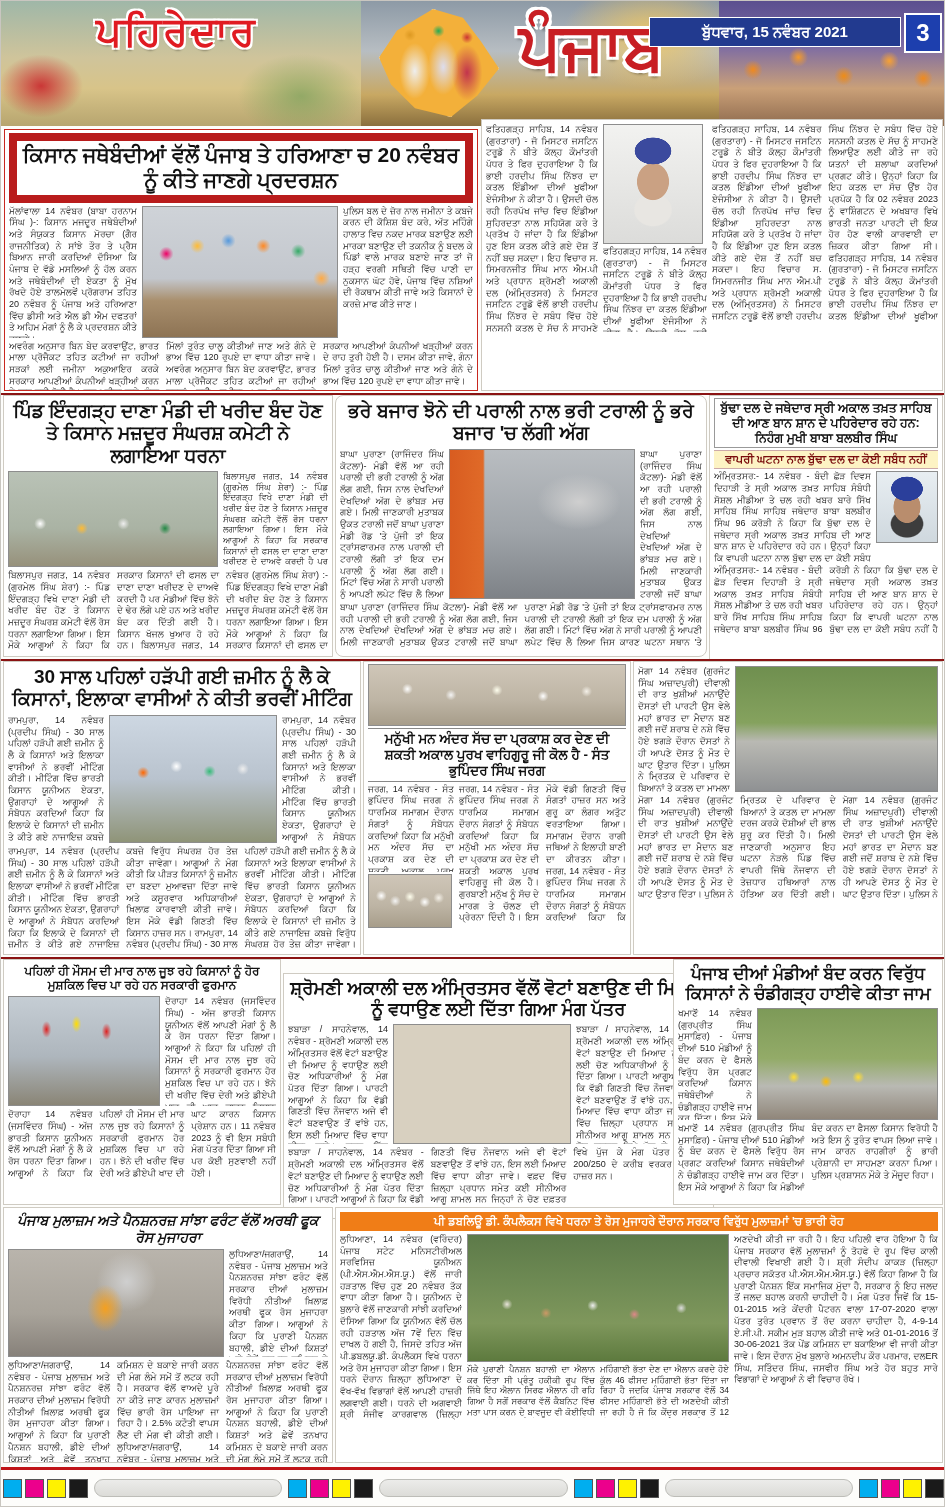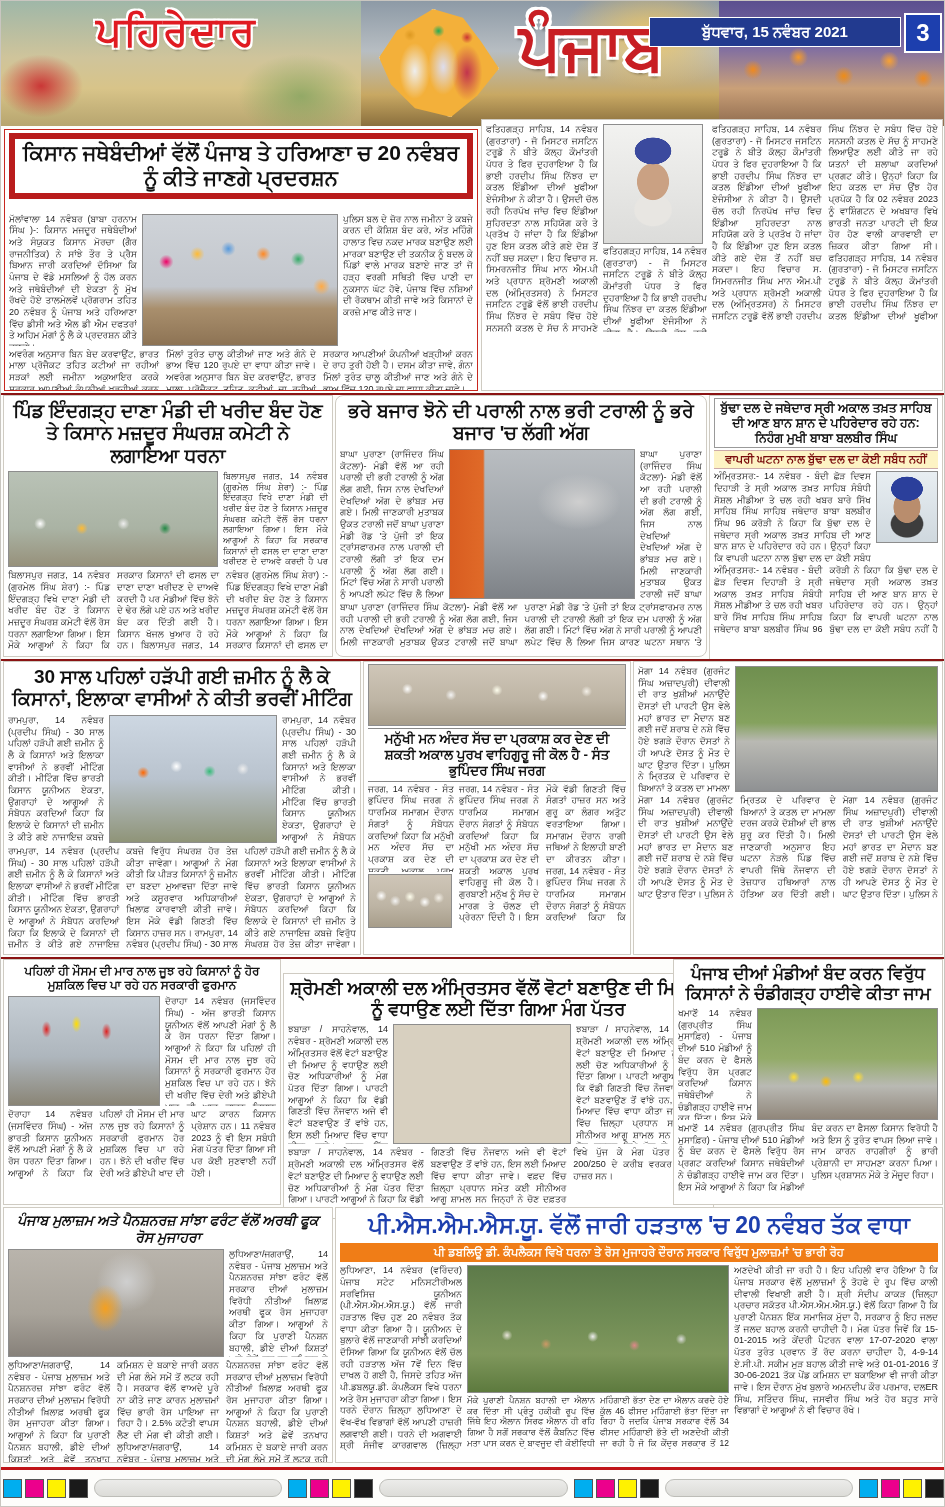--- a/index.html
+++ b/index.html
@@ -46,21 +46,21 @@
       radial-gradient(16px 16px at 90% 62%, #f08a1d, transparent 60%),
       linear-gradient(180deg,#5b4f8f 0%, #7a6aa5 35%, #caa078 70%, #8f6b4e 100%);
   }
   #date-bar { position:absolute; left:648px; top:16px; width:252px; height:30px; background:#223a8f; color:#fff;
     font-size:15px; font-weight:bold; display:flex; align-items:center; justify-content:center; border:1px solid #fff; }
   #page-num { position:absolute; left:903px; top:12px; width:38px; height:40px; background:#1d3fae; color:#fff;
     border:2px solid #fff; font-size:24px; font-weight:bold; display:flex; align-items:center; justify-content:center; }
   
   .article { position:absolute; background:#fff; border:1px solid #cfcbc2; overflow:hidden; padding:2px 4px; }
   .hl { text-align:center; font-weight:bold; color:#111; line-height:1.18; padding:2px 2px; }
-  .hl-box { border:6px solid #b91c1c; margin:1px 0 15px; }
+  .hl-box { border:8px solid #b91c1c; margin:1px 0 3px; }
   .rule { border-top:2px solid #8a1313; margin:1px 0; }
   .body-txt { font-size:9px; line-height:1.3; text-align:justify; color:#1c1c1c; overflow:hidden; }
   .cols-3 { column-count:3; column-gap:7px; }
   .cols-2 { column-count:2; column-gap:7px; }
   .row { display:flex; gap:5px; }
   .photo { border:1px solid #8d8d8d; flex:none; position:relative; }
   .cap { font-size:8.5px; line-height:1.25; color:#222; text-align:justify; overflow:hidden; }
   .subhead-y { background:#fdf3c4; color:#7a0c0c; font-weight:bold; text-align:center; font-size:11.5px; padding:2px; border-top:1px solid #caa; border-bottom:1px solid #caa; margin:2px 0; }
   .orange-bar { background:#f07d17; color:#fff; font-weight:bold; text-align:center; font-size:11.5px; padding:3px 2px; margin:2px 0 3px; }
   .blue-hl { color:#1d3fae; }
@@ -279,21 +279,20 @@
   <div class="article" style="left:2px;top:1206px;width:330px;height:256px;">
     <div class="hl" style="font-size:14px;font-style:italic;">ਪੰਜਾਬ ਮੁਲਾਜ਼ਮ ਅਤੇ ਪੈਨਸ਼ਨਰਜ਼ ਸਾਂਝਾ ਫਰੰਟ ਵੱਲੋਂ ਅਰਥੀ ਫੂਕ ਰੋਸ ਮੁਜਾਹਰਾ</div>
     <div class="row" style="margin-top:2px;">
       <div class="photo ph-effigy" style="width:216px;height:108px;"></div>
       <div class="body-txt" style="flex:1;height:108px;">ਲੁਧਿਆਣਾ/ਜਗਰਾਉਂ, 14 ਨਵੰਬਰ - ਪੰਜਾਬ ਮੁਲਾਜ਼ਮ ਅਤੇ ਪੈਨਸ਼ਨਰਜ਼ ਸਾਂਝਾ ਫਰੰਟ ਵੱਲੋਂ ਸਰਕਾਰ ਦੀਆਂ ਮੁਲਾਜ਼ਮ ਵਿਰੋਧੀ ਨੀਤੀਆਂ ਖ਼ਿਲਾਫ਼ ਅਰਥੀ ਫੂਕ ਰੋਸ ਮੁਜਾਹਰਾ ਕੀਤਾ ਗਿਆ। ਆਗੂਆਂ ਨੇ ਕਿਹਾ ਕਿ ਪੁਰਾਣੀ ਪੈਨਸ਼ਨ ਬਹਾਲੀ, ਡੀਏ ਦੀਆਂ ਕਿਸ਼ਤਾਂ ਅਤੇ ਛੇਵੇਂ ਤਨਖਾਹ ਕਮਿਸ਼ਨ ਦੇ ਬਕਾਏ ਜਾਰੀ ਕਰਨ ਦੀ ਮੰਗ ਲੰਮੇ ਸਮੇਂ ਤੋਂ ਲਟਕ ਰਹੀ ਹੈ। ਸਰਕਾਰ ਵੱਲੋਂ ਵਾਅਦੇ ਪੂਰੇ ਨਾ ਕੀਤੇ ਜਾਣ ਕਾਰਨ ਮੁਲਾਜ਼ਮਾਂ ਵਿੱਚ ਭਾਰੀ ਰੋਸ ਪਾਇਆ ਜਾ ਰਿਹਾ ਹੈ। 2.5% ਕਟੌਤੀ ਵਾਪਸ ਲੈਣ ਦੀ ਮੰਗ ਵੀ ਕੀਤੀ ਗਈ।</div>
     </div>
     <div class="body-txt cols-3" style="height:112px;margin-top:3px;">ਲੁਧਿਆਣਾ/ਜਗਰਾਉਂ, 14 ਨਵੰਬਰ - ਪੰਜਾਬ ਮੁਲਾਜ਼ਮ ਅਤੇ ਪੈਨਸ਼ਨਰਜ਼ ਸਾਂਝਾ ਫਰੰਟ ਵੱਲੋਂ ਸਰਕਾਰ ਦੀਆਂ ਮੁਲਾਜ਼ਮ ਵਿਰੋਧੀ ਨੀਤੀਆਂ ਖ਼ਿਲਾਫ਼ ਅਰਥੀ ਫੂਕ ਰੋਸ ਮੁਜਾਹਰਾ ਕੀਤਾ ਗਿਆ। ਆਗੂਆਂ ਨੇ ਕਿਹਾ ਕਿ ਪੁਰਾਣੀ ਪੈਨਸ਼ਨ ਬਹਾਲੀ, ਡੀਏ ਦੀਆਂ ਕਿਸ਼ਤਾਂ ਅਤੇ ਛੇਵੇਂ ਤਨਖਾਹ ਕਮਿਸ਼ਨ ਦੇ ਬਕਾਏ ਜਾਰੀ ਕਰਨ ਦੀ ਮੰਗ ਲੰਮੇ ਸਮੇਂ ਤੋਂ ਲਟਕ ਰਹੀ ਹੈ। ਸਰਕਾਰ ਵੱਲੋਂ ਵਾਅਦੇ ਪੂਰੇ ਨਾ ਕੀਤੇ ਜਾਣ ਕਾਰਨ ਮੁਲਾਜ਼ਮਾਂ ਵਿੱਚ ਭਾਰੀ ਰੋਸ ਪਾਇਆ ਜਾ ਰਿਹਾ ਹੈ। 2.5% ਕਟੌਤੀ ਵਾਪਸ ਲੈਣ ਦੀ ਮੰਗ ਵੀ ਕੀਤੀ ਗਈ। ਲੁਧਿਆਣਾ/ਜਗਰਾਉਂ, 14 ਨਵੰਬਰ - ਪੰਜਾਬ ਮੁਲਾਜ਼ਮ ਅਤੇ ਪੈਨਸ਼ਨਰਜ਼ ਸਾਂਝਾ ਫਰੰਟ ਵੱਲੋਂ ਸਰਕਾਰ ਦੀਆਂ ਮੁਲਾਜ਼ਮ ਵਿਰੋਧੀ ਨੀਤੀਆਂ ਖ਼ਿਲਾਫ਼ ਅਰਥੀ ਫੂਕ ਰੋਸ ਮੁਜਾਹਰਾ ਕੀਤਾ ਗਿਆ। ਆਗੂਆਂ ਨੇ ਕਿਹਾ ਕਿ ਪੁਰਾਣੀ ਪੈਨਸ਼ਨ ਬਹਾਲੀ, ਡੀਏ ਦੀਆਂ ਕਿਸ਼ਤਾਂ ਅਤੇ ਛੇਵੇਂ ਤਨਖਾਹ ਕਮਿਸ਼ਨ ਦੇ ਬਕਾਏ ਜਾਰੀ ਕਰਨ ਦੀ ਮੰਗ ਲੰਮੇ ਸਮੇਂ ਤੋਂ ਲਟਕ ਰਹੀ ਹੈ। ਸਰਕਾਰ ਵੱਲੋਂ ਵਾਅਦੇ ਪੂਰੇ ਨਾ ਕੀਤੇ ਜਾਣ ਕਾਰਨ ਮੁਲਾਜ਼ਮਾਂ ਵਿੱਚ ਭਾਰੀ ਰੋਸ ਪਾਇਆ ਜਾ ਰਿਹਾ ਹੈ। 2.5% ਕਟੌਤੀ ਵਾਪਸ ਲੈਣ ਦੀ ਮੰਗ ਵੀ ਕੀਤੀ ਗਈ।</div>
   </div>
 
   <div class="article" style="left:334px;top:1206px;width:608px;height:256px;">
-    <div class="hl blue-hl" style="font-size:23px;">ਪੀ.ਐਸ.ਐਮ.ਐਸ.ਯੂ. ਵੱਲੋਂ ਜਾਰੀ ਹੜਤਾਲ 'ਚ 20 ਨਵੰਬਰ ਤੱਕ ਵਾਧਾ</div>
     <div class="orange-bar">ਪੀ ਡਬਲਿਊ ਡੀ. ਕੰਪਲੈਕਸ ਵਿਖੇ ਧਰਨਾ ਤੇ ਰੋਸ ਮੁਜਾਹਰੇ ਦੌਰਾਨ ਸਰਕਾਰ ਵਿਰੁੱਧ ਮੁਲਾਜ਼ਮਾਂ 'ਚ ਭਾਰੀ ਰੋਹ</div>
     <div class="row">
       <div class="body-txt" style="width:122px;height:186px;">ਲੁਧਿਆਣਾ, 14 ਨਵੰਬਰ (ਵਰਿੰਦਰ) ਪੰਜਾਬ ਸਟੇਟ ਮਨਿਸਟੀਰੀਅਲ ਸਰਵਿਸਿਜ਼ ਯੂਨੀਅਨ (ਪੀ.ਐਸ.ਐਮ.ਐਸ.ਯੂ.) ਵੱਲੋਂ ਜਾਰੀ ਹੜਤਾਲ ਵਿੱਚ ਹੁਣ 20 ਨਵੰਬਰ ਤੱਕ ਵਾਧਾ ਕੀਤਾ ਗਿਆ ਹੈ। ਯੂਨੀਅਨ ਦੇ ਬੁਲਾਰੇ ਵੱਲੋਂ ਜਾਣਕਾਰੀ ਸਾਂਝੀ ਕਰਦਿਆਂ ਦੱਸਿਆ ਗਿਆ ਕਿ ਯੂਨੀਅਨ ਵੱਲੋਂ ਚੱਲ ਰਹੀ ਹੜਤਾਲ ਅੱਜ 7ਵੇਂ ਦਿਨ ਵਿੱਚ ਦਾਖਲ ਹੋ ਗਈ ਹੈ, ਜਿਸਦੇ ਤਹਿਤ ਅੱਜ ਪੀ.ਡਬਲਯੂ.ਡੀ. ਕੰਪਲੈਕਸ ਵਿਖੇ ਧਰਨਾ ਅਤੇ ਰੋਸ ਮੁਜਾਹਰਾ ਕੀਤਾ ਗਿਆ। ਇਸ ਧਰਨੇ ਦੌਰਾਨ ਜ਼ਿਲ੍ਹਾ ਲੁਧਿਆਣਾ ਦੇ ਵੱਖ-ਵੱਖ ਵਿਭਾਗਾਂ ਵੱਲੋਂ ਆਪਣੀ ਹਾਜ਼ਰੀ ਲਗਵਾਈ ਗਈ। ਧਰਨੇ ਦੀ ਅਗਵਾਈ ਸ਼੍ਰੀ ਸੰਜੀਵ ਕਾਰਗਵਾਲ (ਜ਼ਿਲ੍ਹਾ ਪ੍ਰਧਾਨ ਪੀ.ਐਸ.ਐਮ.ਐਸ.ਯੂ. ਲੁਧਿਆਣਾ), ਸ਼੍ਰੀ ਲਖਵੀਰ ਸਿੰਘ ਗਰੇਵਾਲ (ਜ਼ਿਲ੍ਹਾ ਜਨਰਲ ਸਕੱਤਰ), ਸ਼੍ਰੀ ਸੁਸ਼ੀਲ ਕੁਮਾਰ (ਵਿੱਤ ਸਕੱਤਰ) ਵੱਲੋਂ ਕੀਤੀ ਗਈ।</div>
       <div style="width:262px;flex:none;">
         <div class="photo ph-lawn" style="width:262px;height:128px;"></div>
         <div class="row" style="margin-top:2px;">
           <div class="cap" style="width:128px;height:54px;">ਮੌਕੇ ਪੁਰਾਣੀ ਪੈਨਸ਼ਨ ਬਹਾਲੀ ਦਾ ਐਲਾਨ ਕਰ ਦਿੱਤਾ ਸੀ ਪ੍ਰੰਤੂ ਹਕੀਕੀ ਰੂਪ ਵਿੱਚ ਜਿੱਥੇ ਇਹ ਐਲਾਨ ਸਿਰਫ ਐਲਾਨ ਹੀ ਰਹਿ ਗਿਆ ਹੈ ਸਗੋਂ ਸਰਕਾਰ ਵੱਲੋਂ ਕੈਬਨਿਟ ਵਿੱਚ ਮਤਾ ਪਾਸ ਕਰਨ ਦੇ ਬਾਵਜੂਦ ਵੀ ਕੋਈਵਿਧੀ ਕਲਮ ਲਈ ਜਸ ਕਮੇਟੀਆਂ ਦਾ ਕਥਨ ਕੀਤਾ ਜਾ ਰਿਹਾ ਹੈ। ਇਸ ਦੇ ਨਾਲ ਹੀ ਕੇਂਦਰ ਸਰਕਾਰ ਵੱਲੋਂ ਜੁਲਾਈ 2023 ਤੋਂ 4 ਫੀਸਦ</div>
           <div class="cap" style="flex:1;height:54px;">ਮਹਿੰਗਾਈ ਭੱਤਾ ਦੇਣ ਦਾ ਐਲਾਨ ਕਰਦੇ ਹੋਏ ਕੁੱਲ 46 ਫੀਸਦ ਮਹਿੰਗਾਈ ਭੱਤਾ ਦਿੱਤਾ ਜਾ ਰਿਹਾ ਹੈ ਜਦਕਿ ਪੰਜਾਬ ਸਰਕਾਰ ਵੱਲੋਂ 34 ਫੀਸਦ ਮਹਿੰਗਾਈ ਭੱਤੇ ਦੀ ਅਣਦੇਖੀ ਕੀਤੀ ਜਾ ਰਹੀ ਹੈ ਜੋ ਕਿ ਕੇਂਦਰ ਸਰਕਾਰ ਤੋਂ 12 ਫੀਸਦ ਘੱਟ ਚੱਲ ਰਿਹਾ ਹੈ। ਇਸ ਦੇ ਨਾਲ ਹੀ �züਆਂਢੀ ਸੂਬਿਆਂ ਵੱਲੋਂ ਵੀ ਕੇਂਦਰ ਦੀ ਤਰਜ ਤੇ ਹੀ 46 ਫੀਸਦ ਮਹਿੰਗਾਈ ਭੱਤੇ ਦੀ</div>
         </div>
       </div>

